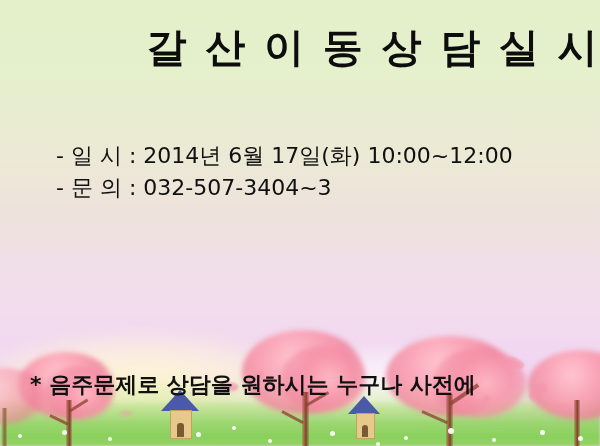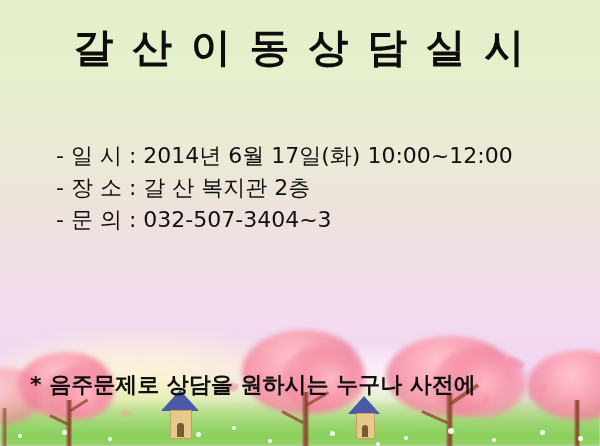--- a/index.html
+++ b/index.html
@@ -166,21 +166,21 @@
   .content {
     position: absolute;
     inset: 0;
   }
 
   .title {
     position: absolute;
     left: 0;
     top: 24px;
     width: 600px;
-    text-align: center;
+    text-align: right;
     font-size: 40px;
     font-weight: 700;
     letter-spacing: 0.06em;
     line-height: 1.18;
     color: #0d0d0d;
     white-space: pre;
   }
 
   .details {
     position: absolute;
@@ -304,21 +304,20 @@
     <div class="flower" style="left:232px; top:426px; width:4px; height:4px;"></div>
     <div class="flower" style="left:376px; top:442px; width:4px; height:4px;"></div>
   </div>
 
   <div class="content">
 
     <div class="title">갈 산 이 동 상 담 실 시</div>
 
     <div class="details">
       <div class="detail-line">- 일 시 : 2014년 6월 17일(화) 10:00~12:00</div>
-      <div class="detail-line">- 장 소 : 갈 산 복지관 2층</div>
       <div class="detail-line">- 문 의 : 032-507-3404~3</div>
     </div>
 
     <div class="note">
       <span class="note-line">* 음주문제로 상담을 원하시는 누구나 사전에</span>
       
       
     </div>
 
   </div>

